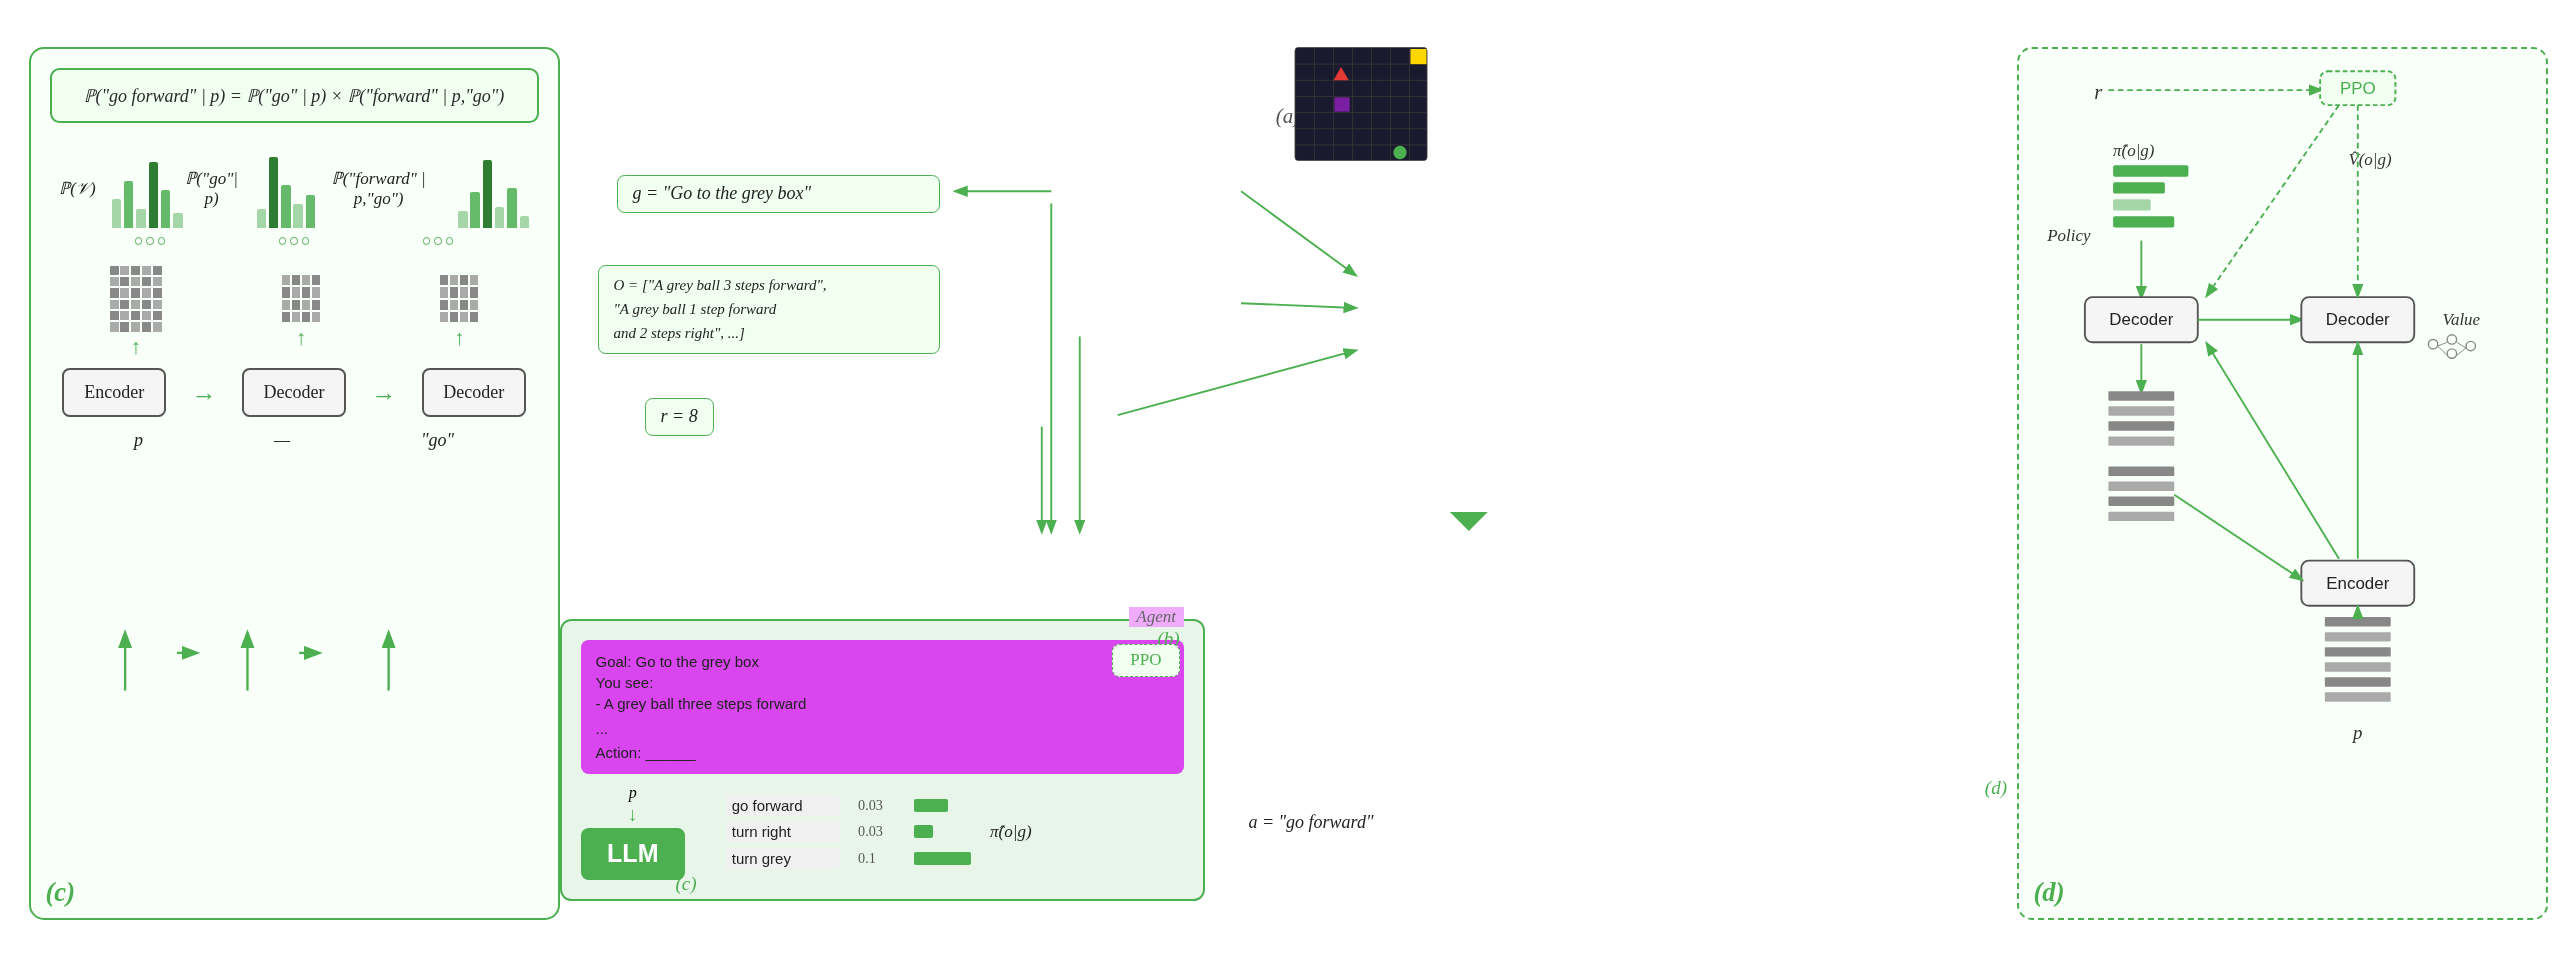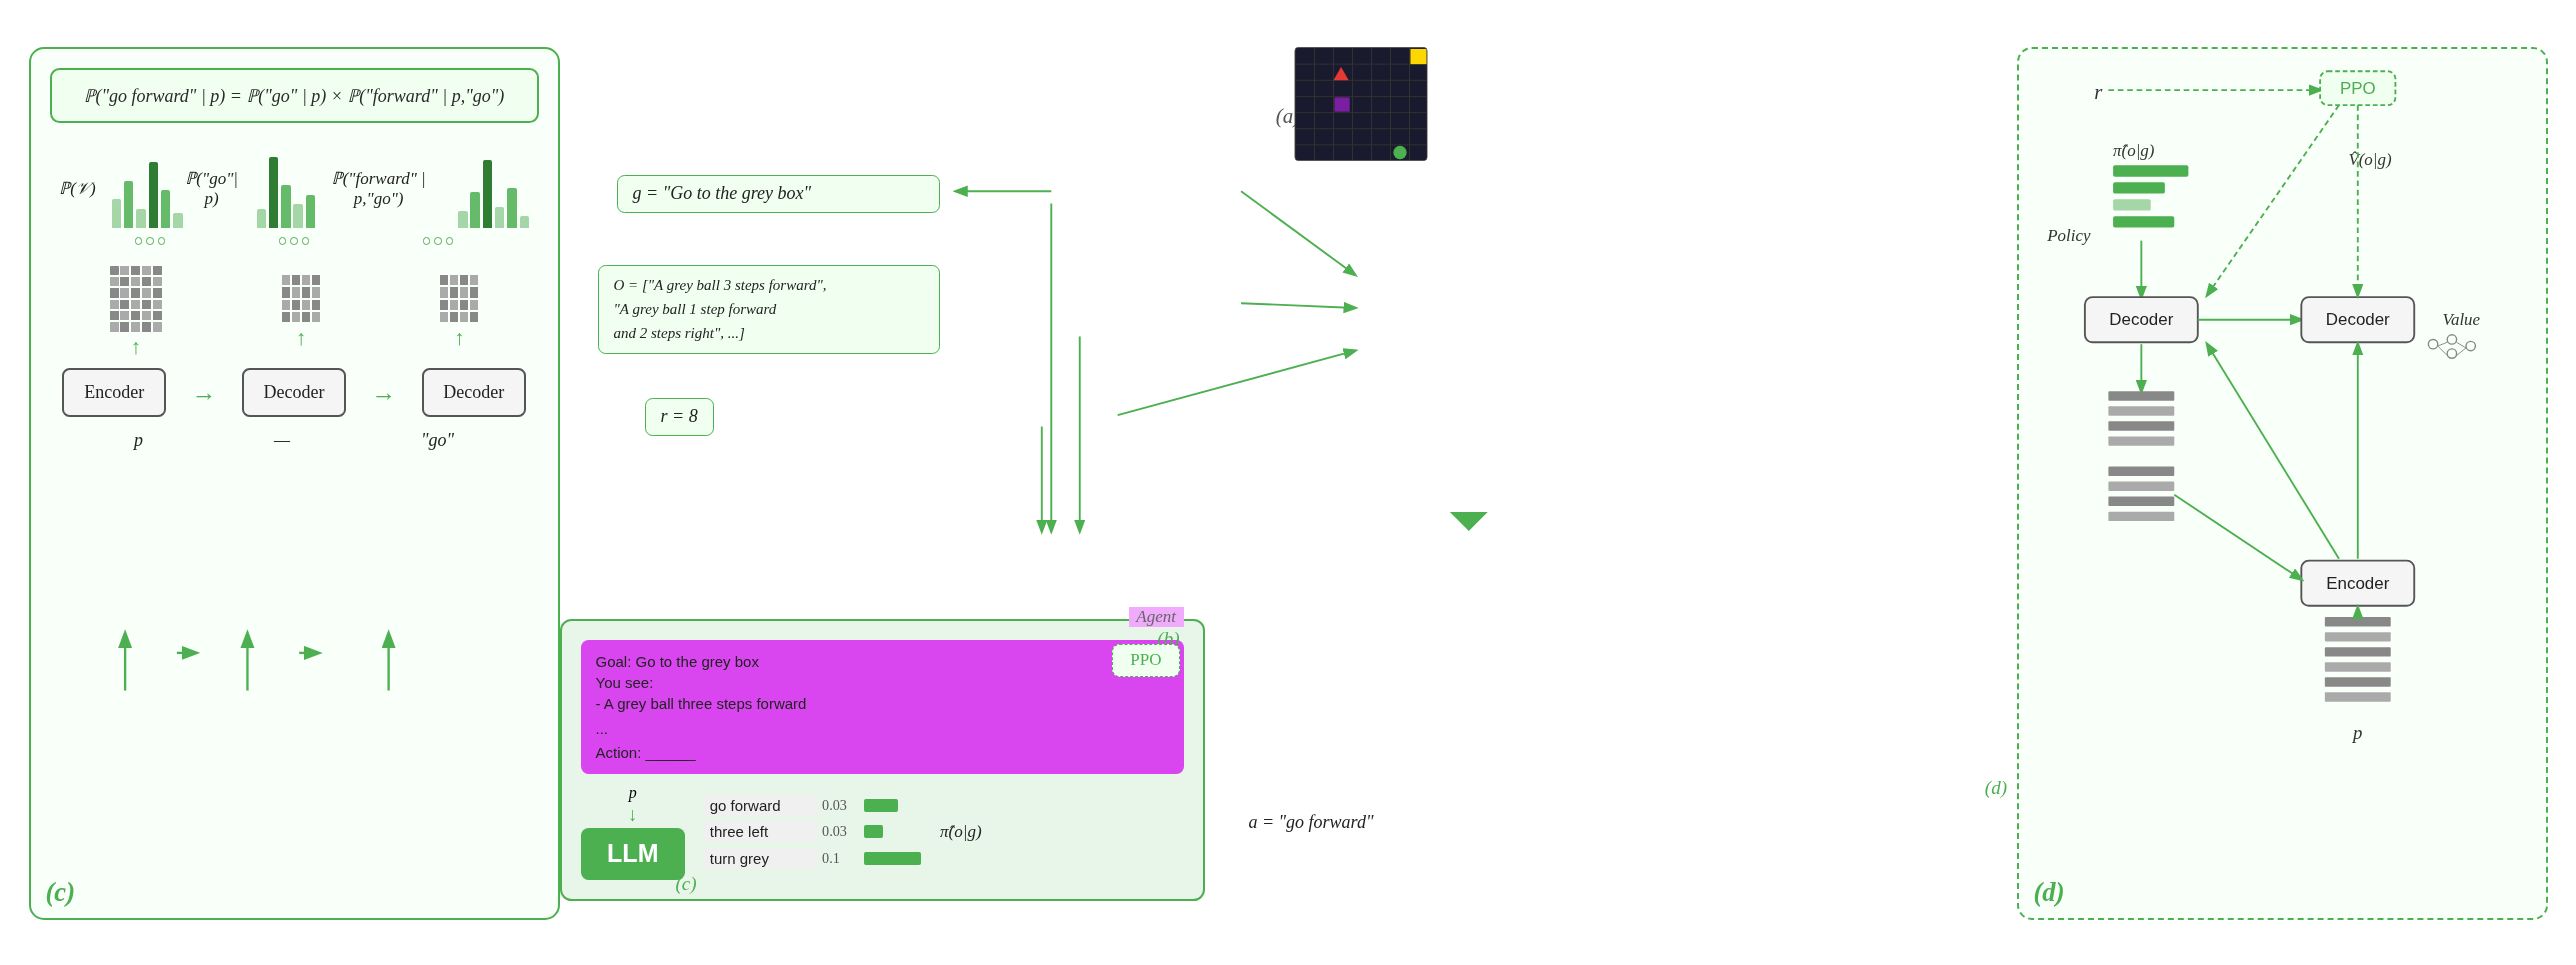--- a/index.html
+++ b/index.html
@@ -181,21 +181,22 @@
       font-size: 25px;
       font-weight: bold;
       padding: 11.4px 26.6px;
       border-radius: 7.6px;
       font-family: Arial, sans-serif;
     }
 
     .action-row {
       display: flex;
       align-items: center;
-      gap: 4px;
+      gap: 18px;
+      margin-left: 22px;
     }
 
     .action-label {
       width: 114px;
       font-size: 15px;
       color: #222;
       font-family: Arial, sans-serif;
       background: #f0f0f0;
       border-radius: 3.8px;
       padding: 1.9px 5.7px;
@@ -543,21 +544,21 @@
           <div class="llm-box">LLM</div>
         </div>
 
         <div style="display:flex;flex-direction:column;gap:5.7px;">
           <div class="action-row">
             <div class="action-label">go forward</div>
             <div class="action-prob">0.03</div>
             <div class="prob-bar" style="width:34px;"></div>
           </div>
           <div class="action-row">
-            <div class="action-label">three left</div>
+            <div class="action-label">turn right</div>
             <div class="action-prob">0.03</div>
             <div class="prob-bar" style="width:19px;"></div>
           </div>
           <div class="action-row">
             <div class="action-label">turn grey</div>
             <div class="action-prob">0.1</div>
             <div class="prob-bar" style="width:57px;"></div>
           </div>
         </div>
 

